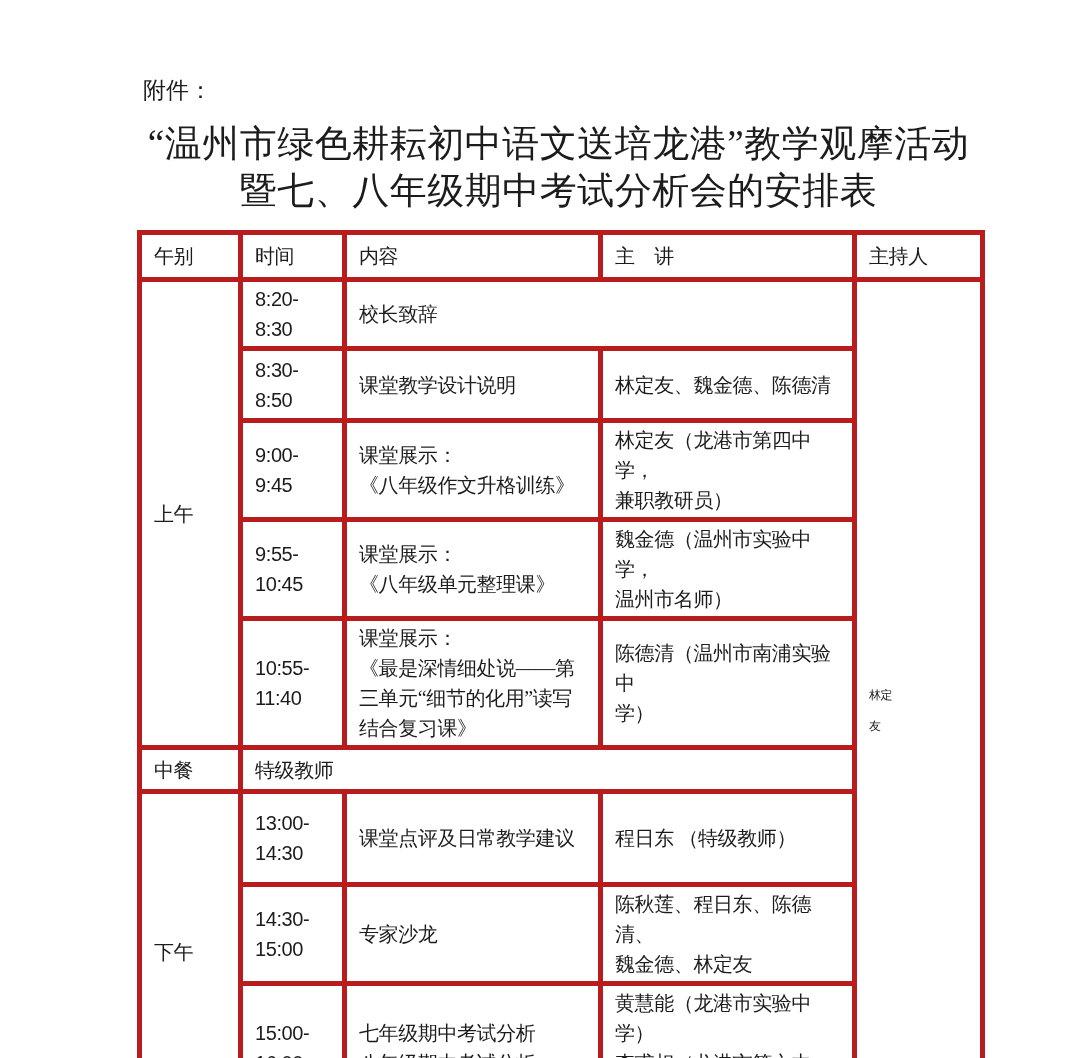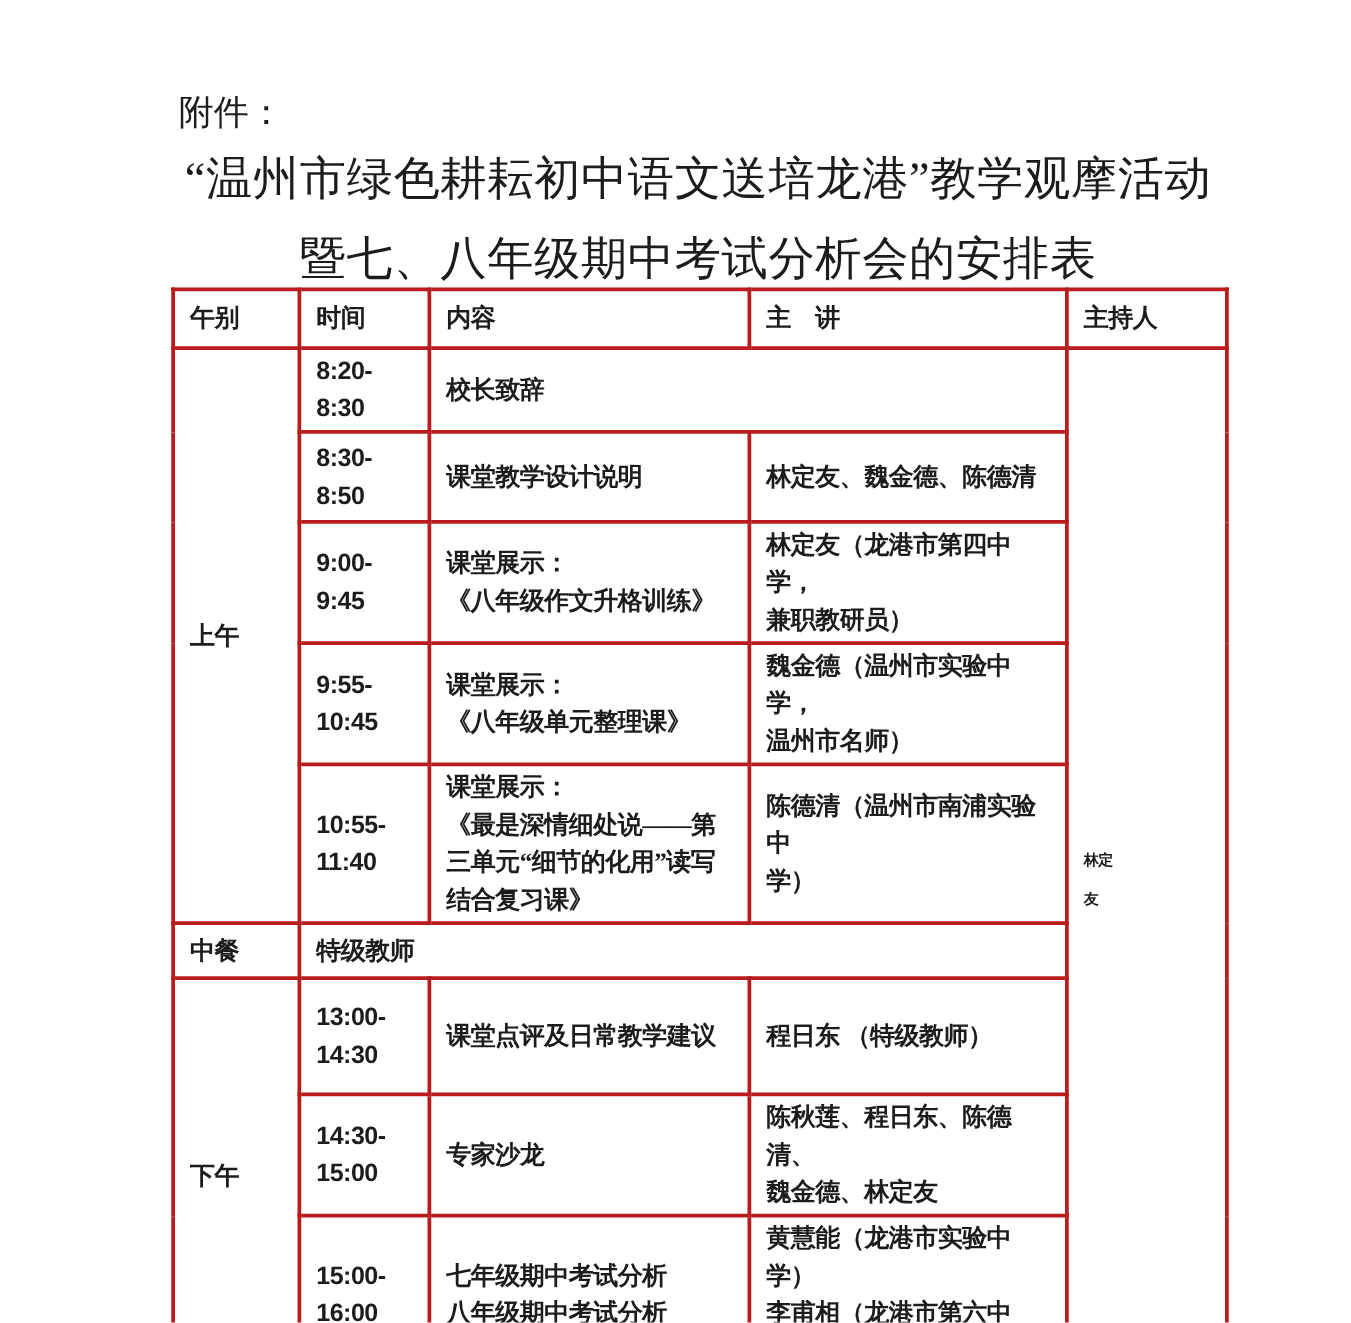--- a/index.html
+++ b/index.html
@@ -12,49 +12,49 @@
     height: 1058px;
     position: relative;
     font-family: "Liberation Serif", "DejaVu Serif", serif;
     color: #1c1c1c;
     overflow: hidden;
   }
   .attachment {
     position: absolute;
     left: 143px;
     top: 74px;
-    font-size: 28px;
+    font-size: 23px;
     line-height: 34px;
   }
   .title-line {
     position: absolute;
     left: 137px;
     width: 843px;
     text-align: center;
     font-size: 37px;
     line-height: 34px;
     letter-spacing: 0.5px;
   }
   .title-1 { top: 127px; }
-  .title-2 { top: 191px; }
+  .title-2 { top: 174px; }
 
   table.schedule {
     position: absolute;
     left: 137px;
     top: 230px;
     width: 843px;
     border-collapse: collapse;
     table-layout: fixed;
   }
   table.schedule td, table.schedule th {
-    border: 3px solid #b91c1c;
+    border: 5px solid #b91c1c;
     padding: 2px 4px 2px 12px;
     vertical-align: middle;
     text-align: left;
-    font-weight: bold;
+    font-weight: normal;
     font-size: 20px;
     line-height: 30px;
     letter-spacing: -0.4px;
     white-space: pre-line;
     overflow: hidden;
   }
   td.time-cell {
     font-family: "Liberation Sans", "DejaVu Sans", sans-serif;
     font-size: 22px;
     line-height: 35px;

